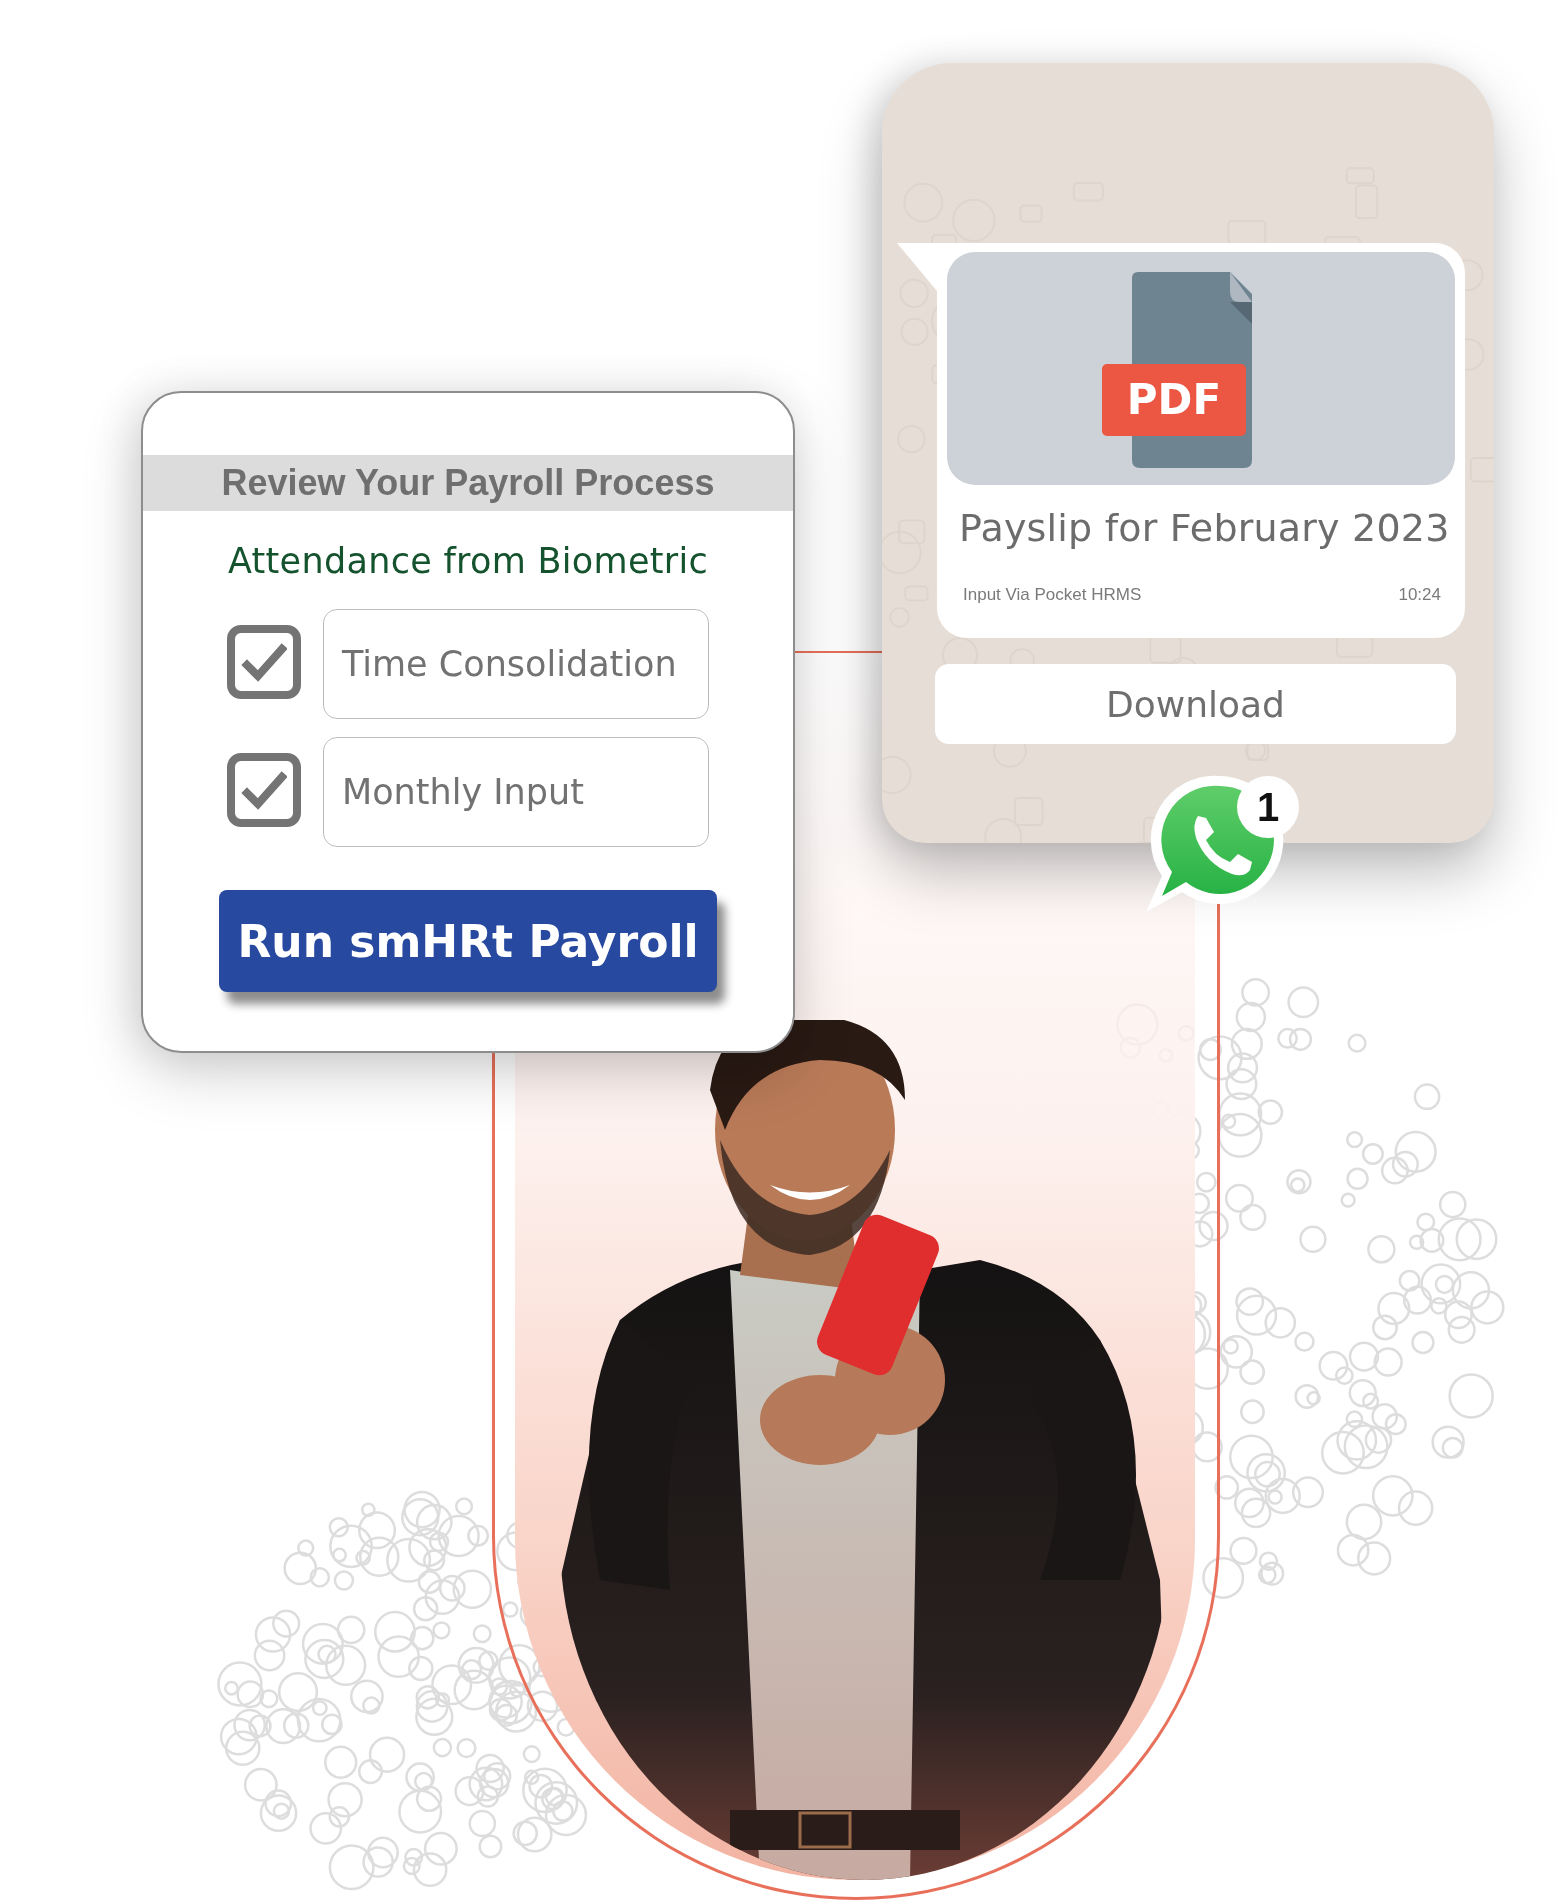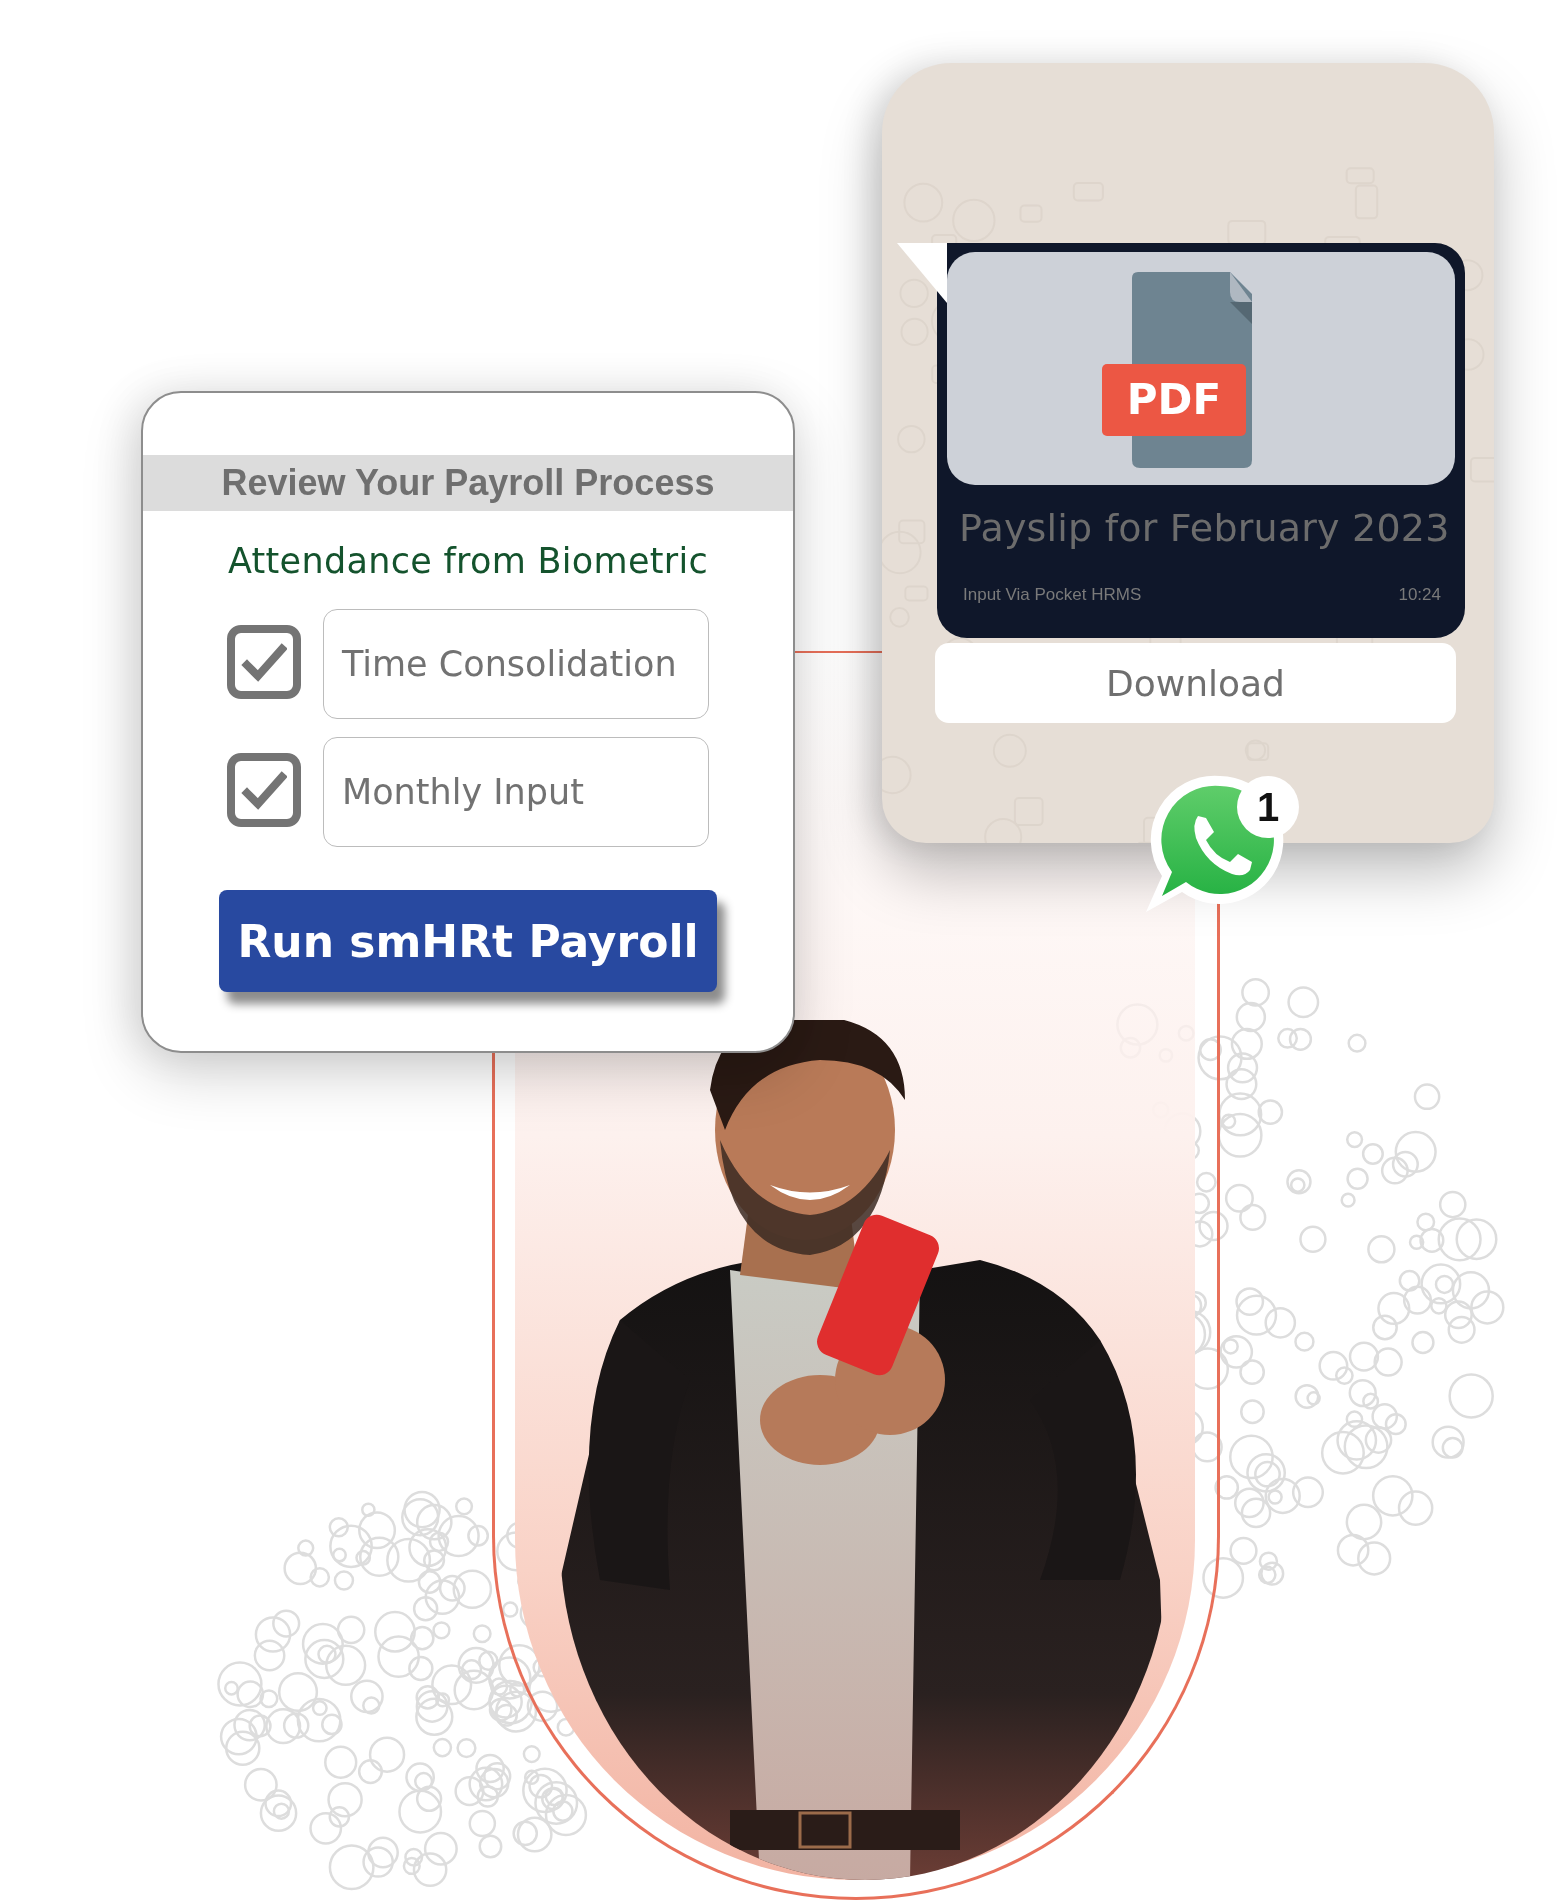--- a/index.html
+++ b/index.html
@@ -83,42 +83,42 @@
   #contact-name {
     position:absolute; left:163px; top:30px;
     font-family:"Liberation Sans", sans-serif; font-weight:bold; font-size:29px; color:#fff;
   }
   #verified-icon { position:absolute; left:352px; top:38px; }
   #menu-icon { position:absolute; left:556px; top:42px; cursor:pointer; }
   #chat-pattern { position:absolute; left:0; top:104px; width:100%; height:676px; opacity:0.35; }
 
   #message-bubble {
     position:absolute; left:55px; top:180px; width:528px; height:395px;
-    background:#0f172a; border-radius:10px 30px 30px 30px;
+    background:#ffffff; border-radius:10px 30px 30px 30px;
   }
   #bubble-tail { position:absolute; left:-40px; top:0; }
   #pdf-preview {
     position:absolute; left:10px; top:9px; width:508px; height:233px;
     background:#cdd1d8; border-radius:28px;
   }
   #pdf-icon { position:absolute; left:155px; top:20px; }
   #payslip-title {
     position:absolute; left:22px; top:263px;
     font-family:"DejaVu Sans", sans-serif; font-size:38px; color:#6c6c6c; letter-spacing:0.2px;
   }
   #sent-via {
     position:absolute; left:26px; top:342px;
     font-family:"Liberation Sans", sans-serif; font-size:17px; color:#7a7a7a;
   }
   #sent-time {
     position:absolute; right:24px; top:342px;
     font-family:"Liberation Sans", sans-serif; font-size:17px; color:#7a7a7a;
   }
   #download-button {
-    position:absolute; left:53px; top:580px; width:521px; height:80px;
+    position:absolute; left:53px; top:601px; width:521px; height:80px;
     background:#fff; border-radius:14px; border:none;
     display:flex; align-items:center; justify-content:center;
     font-family:"DejaVu Sans", sans-serif; font-size:36px; color:#6f6f6f; cursor:pointer;
   }
 
   
   #whatsapp-badge { position:absolute; left:1140px; top:768px; width:160px; height:150px; cursor:pointer; }
   #unread-badge {
     position:absolute; left:1237px; top:776px; width:62px; height:62px; border-radius:50%;
     background:#fff; display:flex; align-items:center; justify-content:center;

